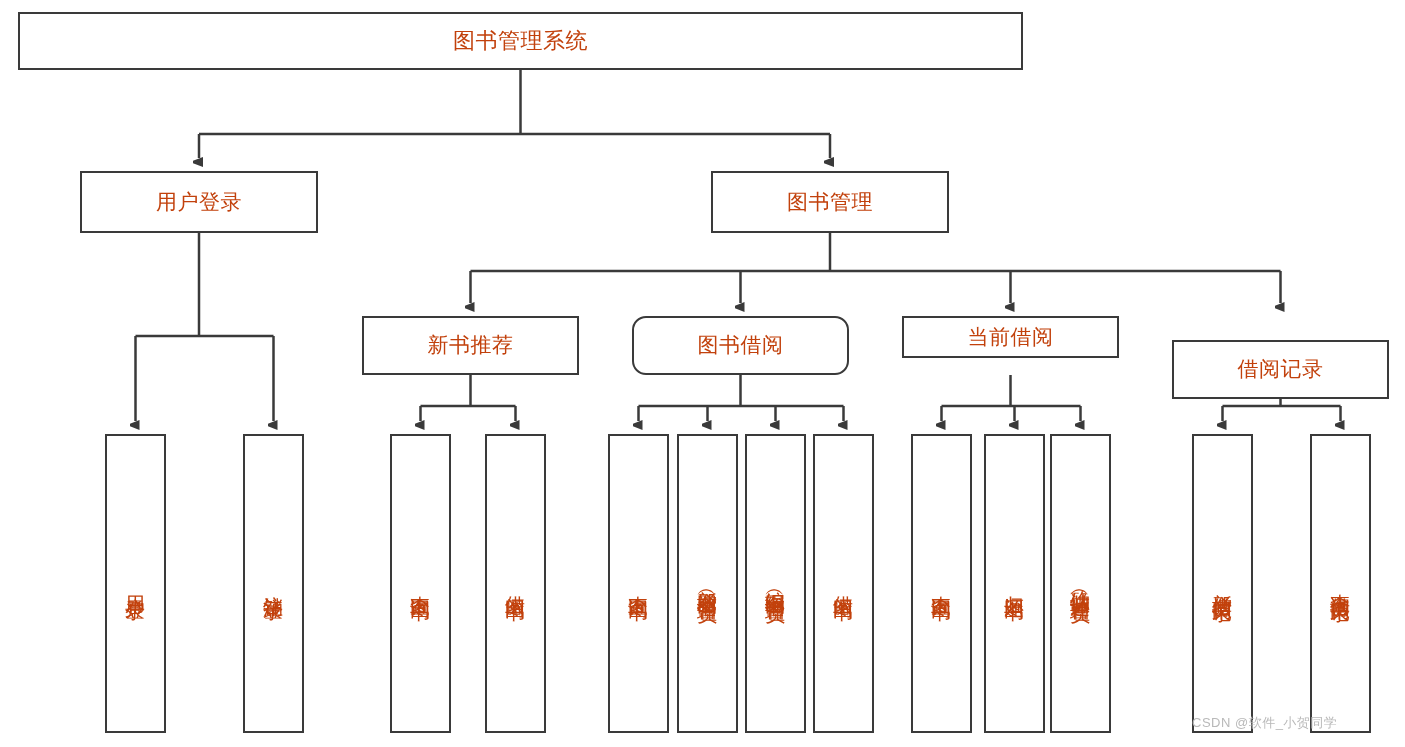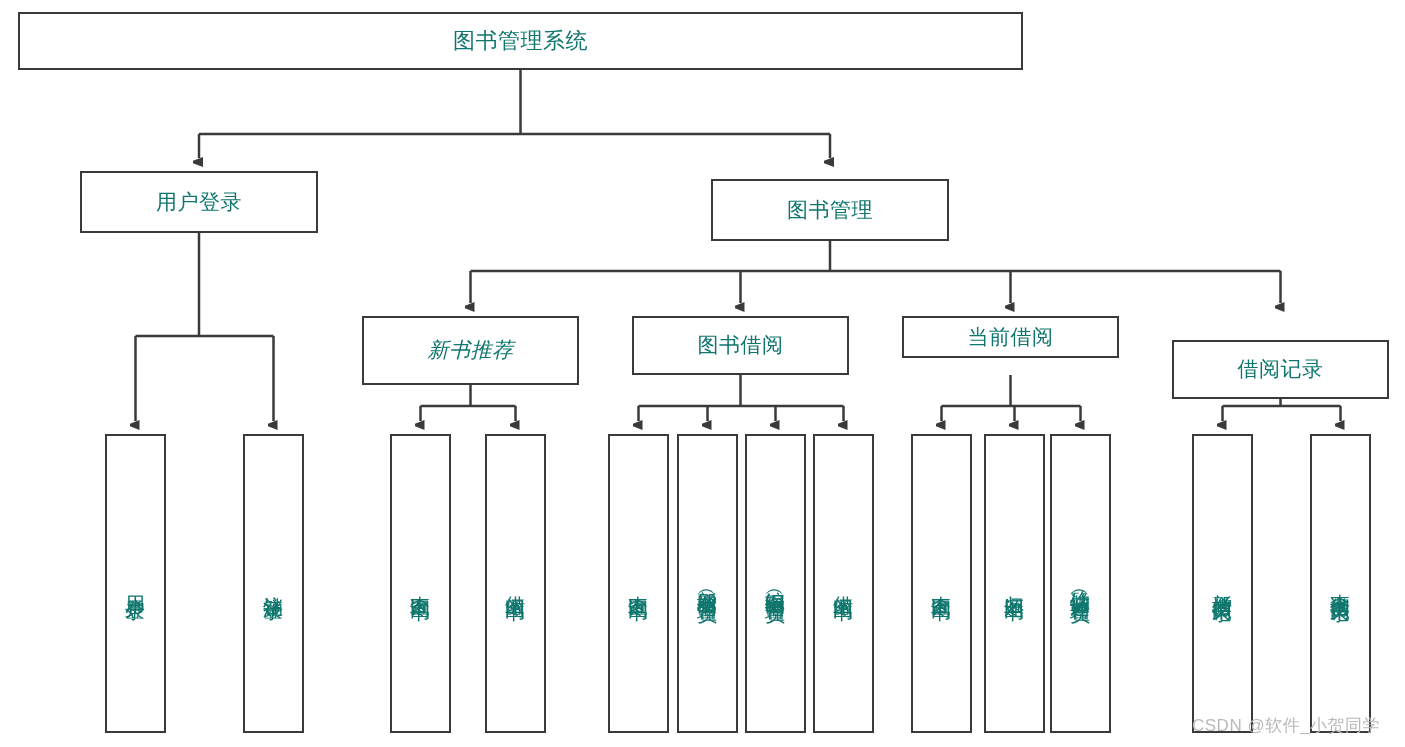--- a/index.html
+++ b/index.html
@@ -32,40 +32,40 @@
     position: absolute;
     box-sizing: border-box;
     background: #ffffff;
     border: 2px solid #3a3a3a;
     display: flex;
     align-items: center;
     justify-content: center;
     overflow: hidden;
   }
   .node-label {
-    color: #0f766e;
+    color: #c2410c;
     font-size: 21px;
     line-height: 1.18;
     letter-spacing: 0.5px;
     white-space: pre;
     text-align: right;
   }
   .node.vertical .node-label {
     writing-mode: vertical-rl;
     text-orientation: upright;
     -webkit-writing-mode: vertical-rl;
     letter-spacing: 2px;
     line-height: 1;
     font-size: 20px;
   }
   .node.root .node-label { font-size: 22px; }
   .watermark {
     position: absolute;
     color: #b9b9b9;
-    font-size: 17px;
+    font-size: 13px;
     letter-spacing: 0.5px;
     white-space: nowrap;
     user-select: none;
   }
 </style>
 </head>
 <body>
 
 <div id="diagram-root">
 
@@ -112,27 +112,27 @@
       </g>
   </svg>
 
   <div id="node-layer">
       <div class="node root" style="left: 18px; top: 12px; width: 1005px; height: 58px;">
         <div class="node-label">图书管理系统</div>
       </div>
       <div class="node" style="left: 80px; top: 171px; width: 238px; height: 62px;">
         <div class="node-label">用户登录</div>
       </div>
-      <div class="node" style="left: 711px; top: 171px; width: 238px; height: 62px; margin-top: 8px;">
+      <div class="node" style="left: 711px; top: 171px; width: 238px; height: 62px;">
         <div class="node-label">图书管理</div>
       </div>
-      <div class="node" style="left: 362px; top: 316px; width: 217px; height: 69px; font-style: italic;">
+      <div class="node" style="left: 362px; top: 316px; width: 217px; height: 59px;">
         <div class="node-label">新书推荐</div>
       </div>
-      <div class="node" style="left: 632px; top: 316px; width: 217px; height: 59px;">
+      <div class="node" style="left: 632px; top: 316px; width: 217px; height: 59px; border-radius: 14px;">
         <div class="node-label">图书借阅</div>
       </div>
       <div class="node" style="left: 902px; top: 316px; width: 217px; height: 42px;">
         <div class="node-label">当前借阅</div>
       </div>
       <div class="node" style="left: 1172px; top: 316px; width: 217px; height: 59px; margin-top: 24px;">
         <div class="node-label">借阅记录</div>
       </div>
       <div class="node vertical" style="left: 105px; top: 434px; width: 61px; height: 299px;">
         <div class="node-label">用户登录</div>

